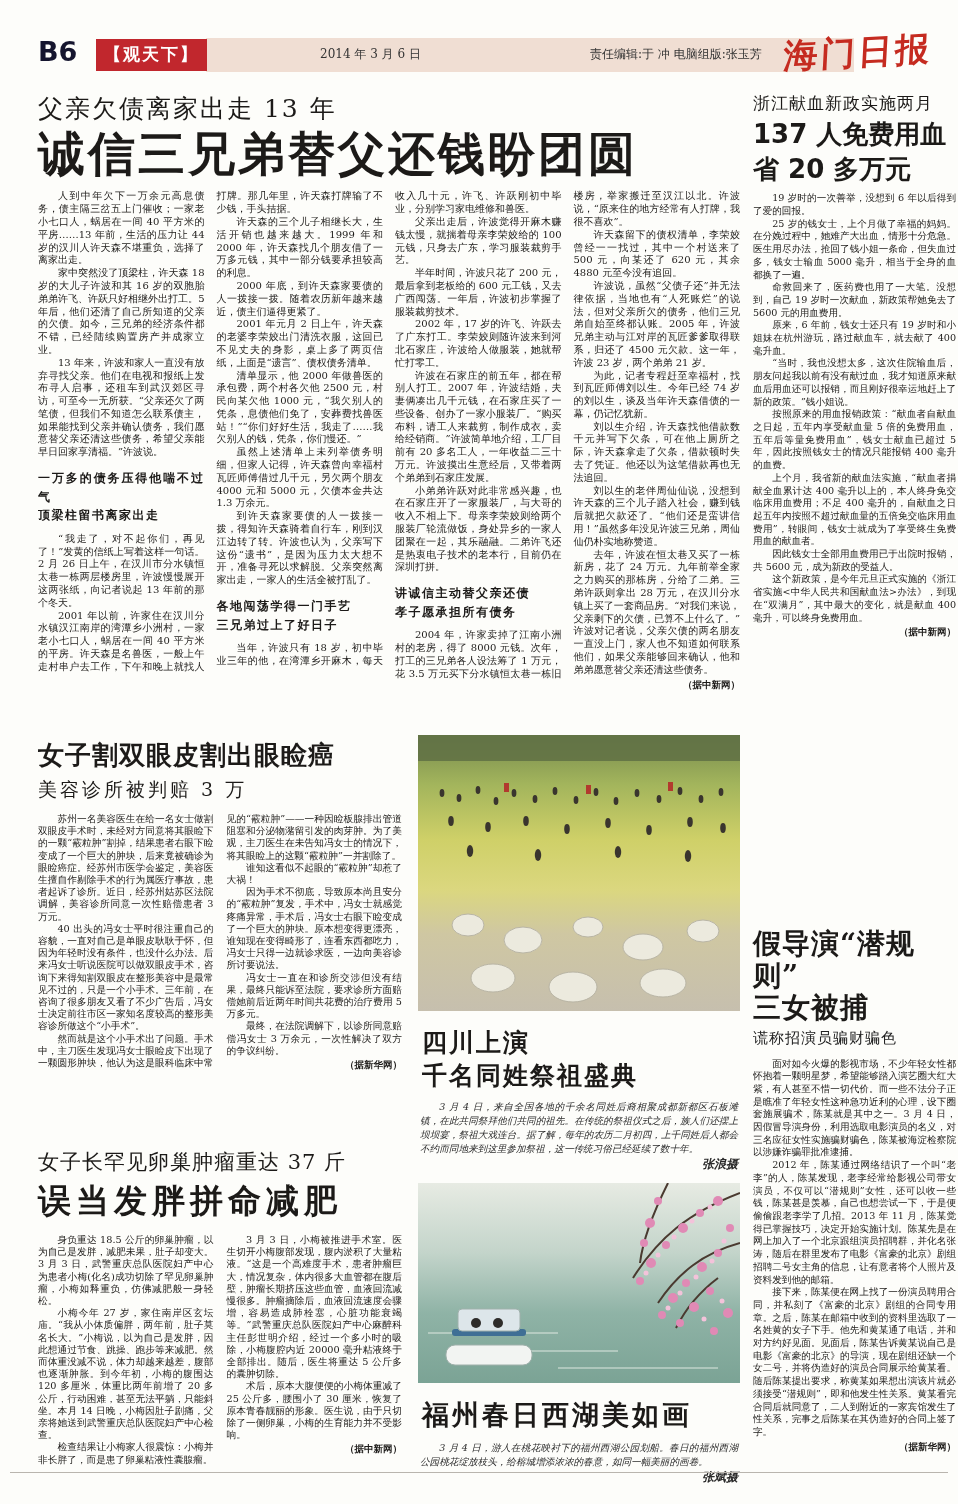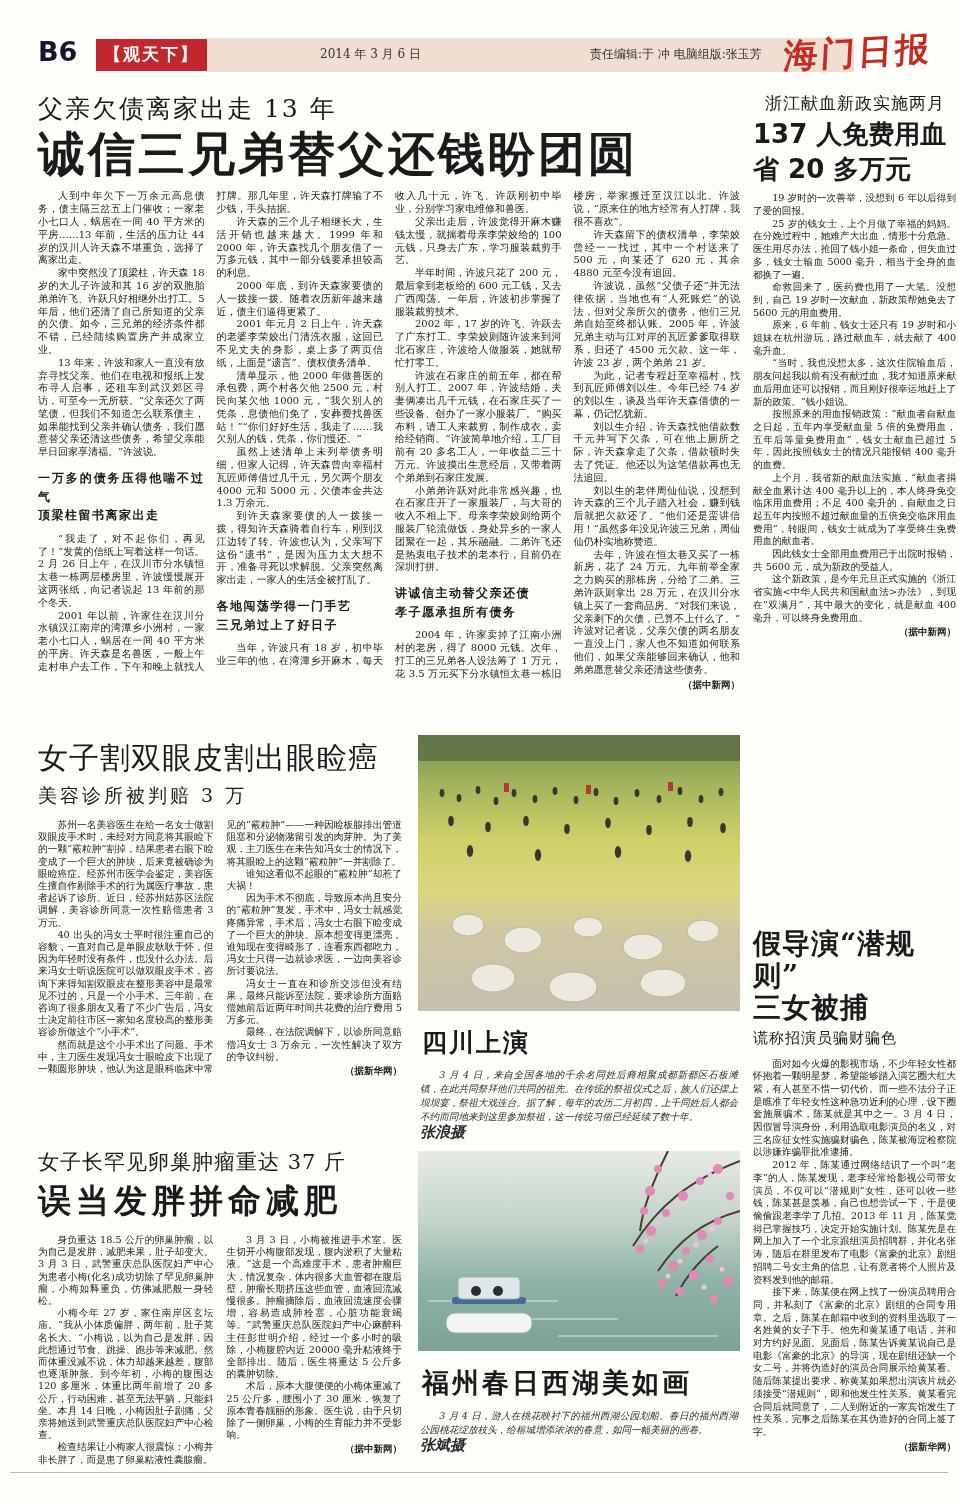--- a/index.html
+++ b/index.html
@@ -22,49 +22,49 @@
   .lead-kicker{font-size:25px;letter-spacing:2px;}
   .lead-headline{font-size:47px;font-weight:900;letter-spacing:3px;margin-top:4px;line-height:1.05;}
   .lead-body{margin-top:12px;height:540px;overflow:hidden;
              column-count:4;column-gap:12px;font-size:10px;line-height:12.8px;text-align:justify;}
   .para{margin:0;text-indent:2em;}
   .att{margin:2px 0 0;text-align:right;font-family:"DejaVu Sans",sans-serif;font-weight:bold;font-size:9.5px;}
   .subhead{font-family:"DejaVu Sans","Liberation Sans",sans-serif;font-weight:bold;
            font-size:12px;line-height:1.55;letter-spacing:1.5px;margin:10px 0 8px;break-inside:avoid;}
   
   .rail{position:absolute;left:753px;top:92px;width:203px;}
-  .rail-kicker{font-size:17px;letter-spacing:1px;margin-left:12px;}
+  .rail-kicker{font-size:17px;letter-spacing:1px;}
   .rail-title{font-family:"DejaVu Sans","Liberation Sans",sans-serif;font-weight:bold;
               font-size:26px;line-height:1.18;margin-top:4px;}
   .rail-body{margin-top:8px;font-size:9.6px;line-height:12.7px;text-align:justify;overflow:hidden;}
   .blood-body{height:612px;}
   .director{position:absolute;left:753px;top:928px;width:203px;}
   .d-title{font-weight:900;font-size:28px;line-height:1.15;letter-spacing:1px;}
   .d-sub{font-size:15px;margin-top:4px;letter-spacing:1px;color:#222;}
   .director-body{height:528px;margin-top:10px;}
   
   .bl1{position:absolute;left:38px;top:738px;width:364px;}
-  .bl1-headline{font-weight:400;font-size:30px;letter-spacing:1px;}
+  .bl1-headline{font-weight:700;font-size:26px;letter-spacing:1px;}
   .bl1-sub{font-size:19px;letter-spacing:3px;margin-top:4px;}
   .two-col{margin-top:10px;column-count:2;column-gap:13px;font-size:9.7px;line-height:12.2px;
            text-align:justify;overflow:hidden;}
   .bl1 .two-col{height:312px;}
   .bl2{position:absolute;left:38px;top:1148px;width:364px;}
   .bl2-kicker{font-size:21px;letter-spacing:1px;}
   .bl2-headline{font-weight:900;font-size:33px;letter-spacing:5px;margin-top:3px;}
   .bl2 .two-col{height:246px;}
   
   .mid{position:absolute;left:418px;top:735px;width:322px;}
   .photo{width:322px;display:block;background:#ccc;}
   .ph-head{font-weight:900;font-size:25px;line-height:1.3;letter-spacing:2px;margin:16px 0 0 4px;}
   .ph-head2{font-weight:800;font-size:27px;letter-spacing:3px;margin:14px 0 0 4px;}
   .caption{margin:8px 2px 0;font-size:9.6px;line-height:14px;color:#2b2b2b;text-align:justify;
            font-style:italic;}
   .caption .cap-text{text-indent:2em;display:inline;}
-  .credit{font-style:italic;font-weight:bold;font-size:15px;margin-top:1px;}
+  .credit{text-align:right;font-style:italic;font-weight:bold;font-size:12px;margin-top:1px;}
   
   .bottom-rule{position:absolute;left:10px;right:10px;top:1472px;border-top:1px solid #b9b5ae;}
 </style>
 </head>
 <body>
 
 <div class="page">
 
   <div class="hdr">
     <div class="hdr-bar"></div>
@@ -233,20 +233,21 @@
           <ellipse cx="225" cy="212" rx="20" ry="13"></ellipse>
         <ellipse cx="285" cy="196" rx="16" ry="11"></ellipse>
           <ellipse cx="75" cy="243" rx="22" ry="14"></ellipse>
         <ellipse cx="155" cy="252" rx="24" ry="15"></ellipse>
           <ellipse cx="245" cy="248" rx="23" ry="14"></ellipse>
       </g>
     </svg>
 
     <div class="ph-head">
       <div>四川上演</div>
+      <div>千名同姓祭祖盛典</div>
     </div>
     <div class="caption">
       <div class="cap-text" style="display:block;text-indent:2em;">3 月 4 日，来自全国各地的千余名同姓后裔相聚成都新都区石板滩镇，在此共同祭拜他们共同的祖先。在传统的祭祖仪式之后，族人们还摆上坝坝宴，祭祖大戏连台。据了解，每年的农历二月初四，上千同姓后人都会不约而同地来到这里参加祭祖，这一传统习俗已经延续了数十年。</div>
       <div class="credit">张浪摄</div>
     </div>
 
     <svg class="photo" style="margin-top:12px" width="322" height="200" viewBox="0 0 322 200" role="img">
       <defs>
         <linearGradient id="lake" x1="0" y1="0" x2="0" y2="1">
           <stop offset="0" stop-color="#e7ebe3"></stop>

